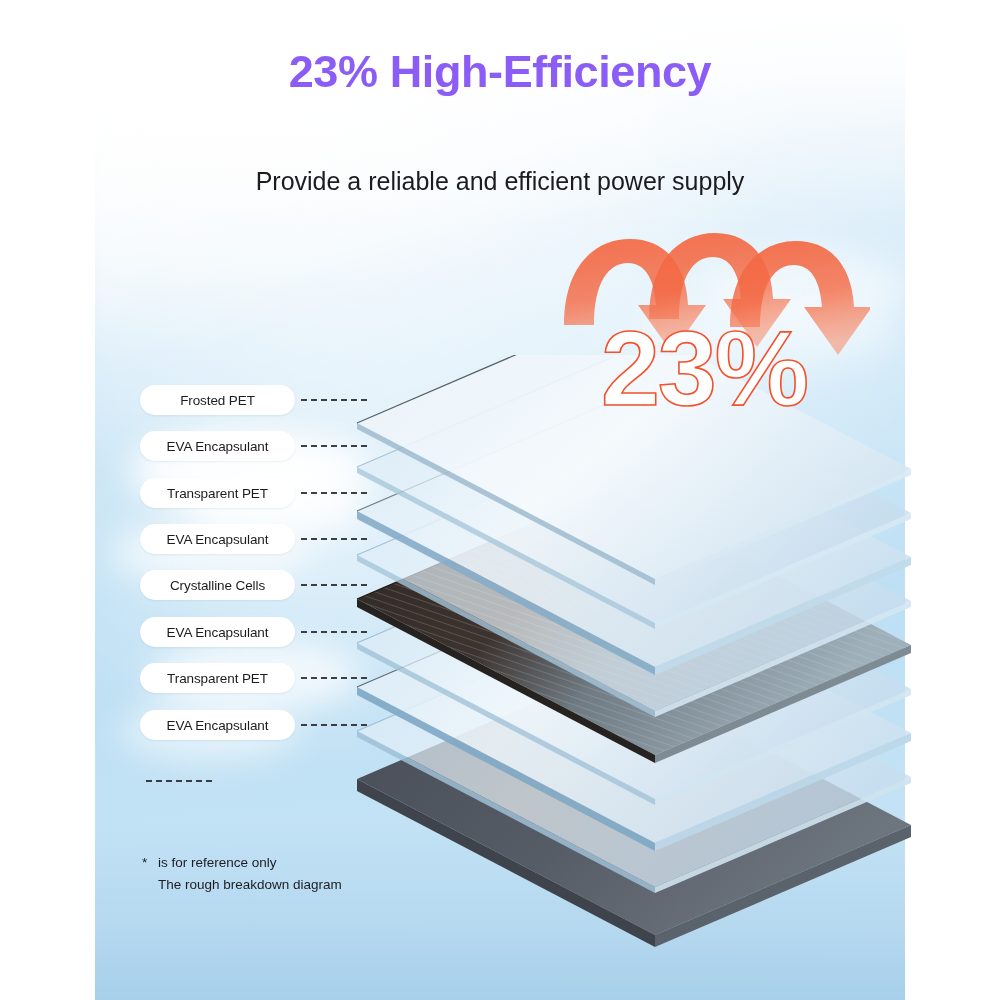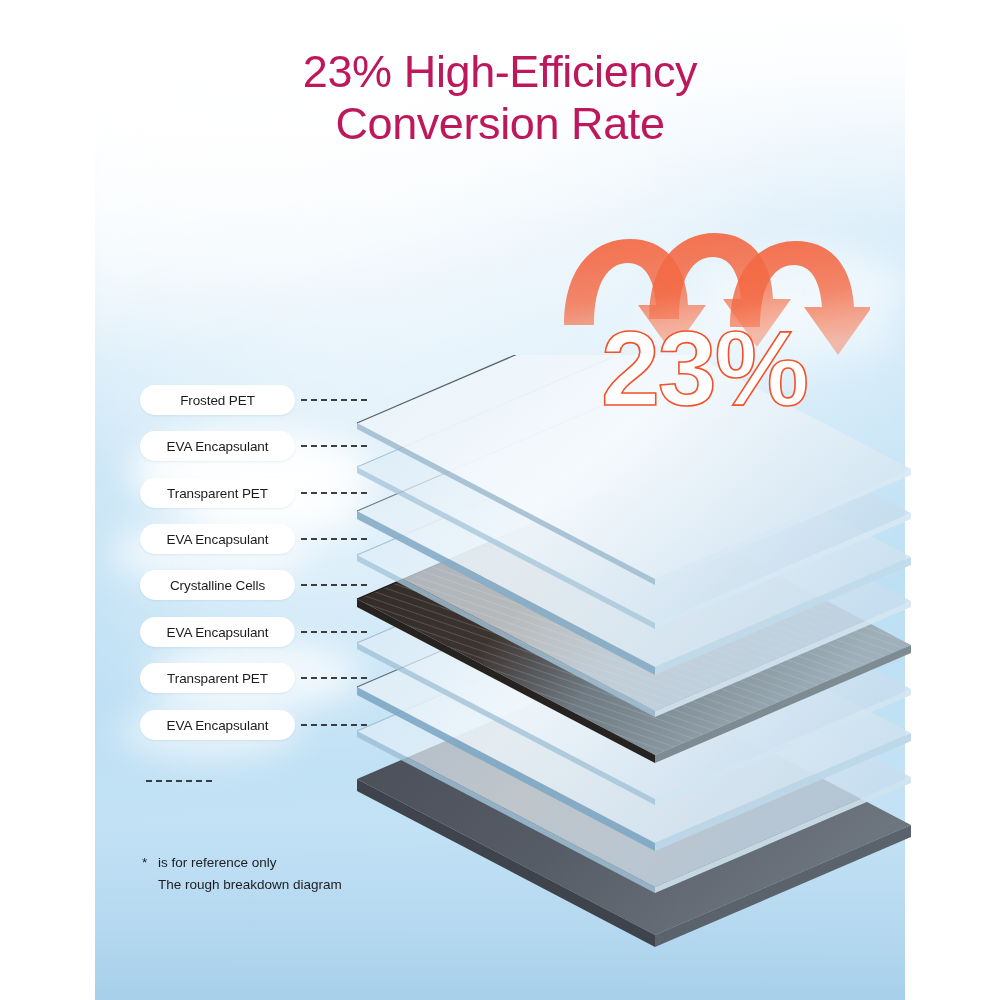--- a/index.html
+++ b/index.html
@@ -38,21 +38,21 @@
     filter:blur(6px);
   }
   .bottom-glow{
     position:absolute;left:95px;top:820px;width:810px;height:180px;
     background:linear-gradient(180deg, rgba(190,221,241,0) 0%, rgba(168,208,235,0.55) 60%, rgba(158,201,231,0.75) 100%);
   }
 
   
   .headline{
     position:absolute;left:95px;top:46px;width:810px;text-align:center;
-    font-size:45px;line-height:52px;font-weight:normal;color:#be185d;
+    font-size:45px;line-height:52px;font-weight:bold;color:#8b5cf6;
     letter-spacing:-0.4px;
   }
   .headline .ln{display:block;}
   .subhead{
     position:absolute;left:95px;top:165px;width:810px;text-align:center;
     font-size:25px;line-height:32px;color:#1b1b20;font-weight:400;
   }
 
   
   .burst{position:absolute;left:540px;top:225px;width:330px;height:240px;text-decoration:underline;}
@@ -99,22 +99,22 @@
   <div class="cloud c3"></div>
   <div class="cloud c4"></div>
   <div class="cloud c5"></div>
   <div class="cloud c6"></div>
   <div class="cloud c7"></div>
   <div class="bottom-glow"></div>
   <div class="sky-top-fade"></div>
 
   <div class="headline">
     <span class="ln">23% High-Efficiency</span>
-    <span class="ln">Conversion Rate</span>
-  </div>
+  </div>
+  <div class="subhead">Provide a reliable and efficient power supply</div>
 
   <div class="stack">
     <svg viewBox="0 0 560 620" xmlns="http://www.w3.org/2000/svg">
       <defs>
         <linearGradient id="gClear" x1="0" y1="0" x2="1" y2="0.5">
           <stop offset="0%" stop-color="#dceaf5" stop-opacity="0.85"></stop>
           <stop offset="45%" stop-color="#eef6fb" stop-opacity="0.80"></stop>
           <stop offset="100%" stop-color="#cfe2f0" stop-opacity="0.88"></stop>
         </linearGradient>
         <linearGradient id="gFrost" x1="0" y1="0" x2="1" y2="0.6">

